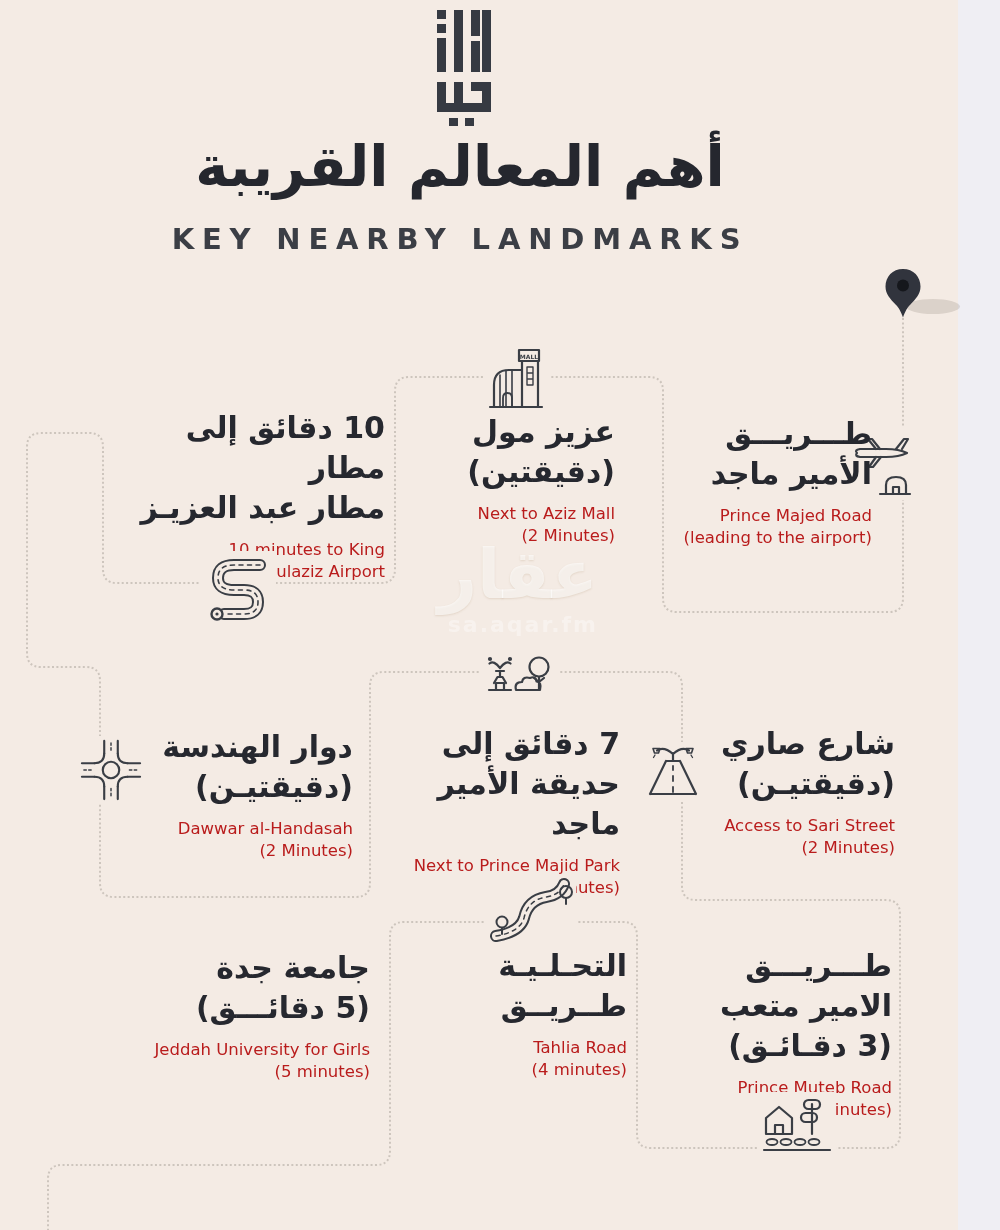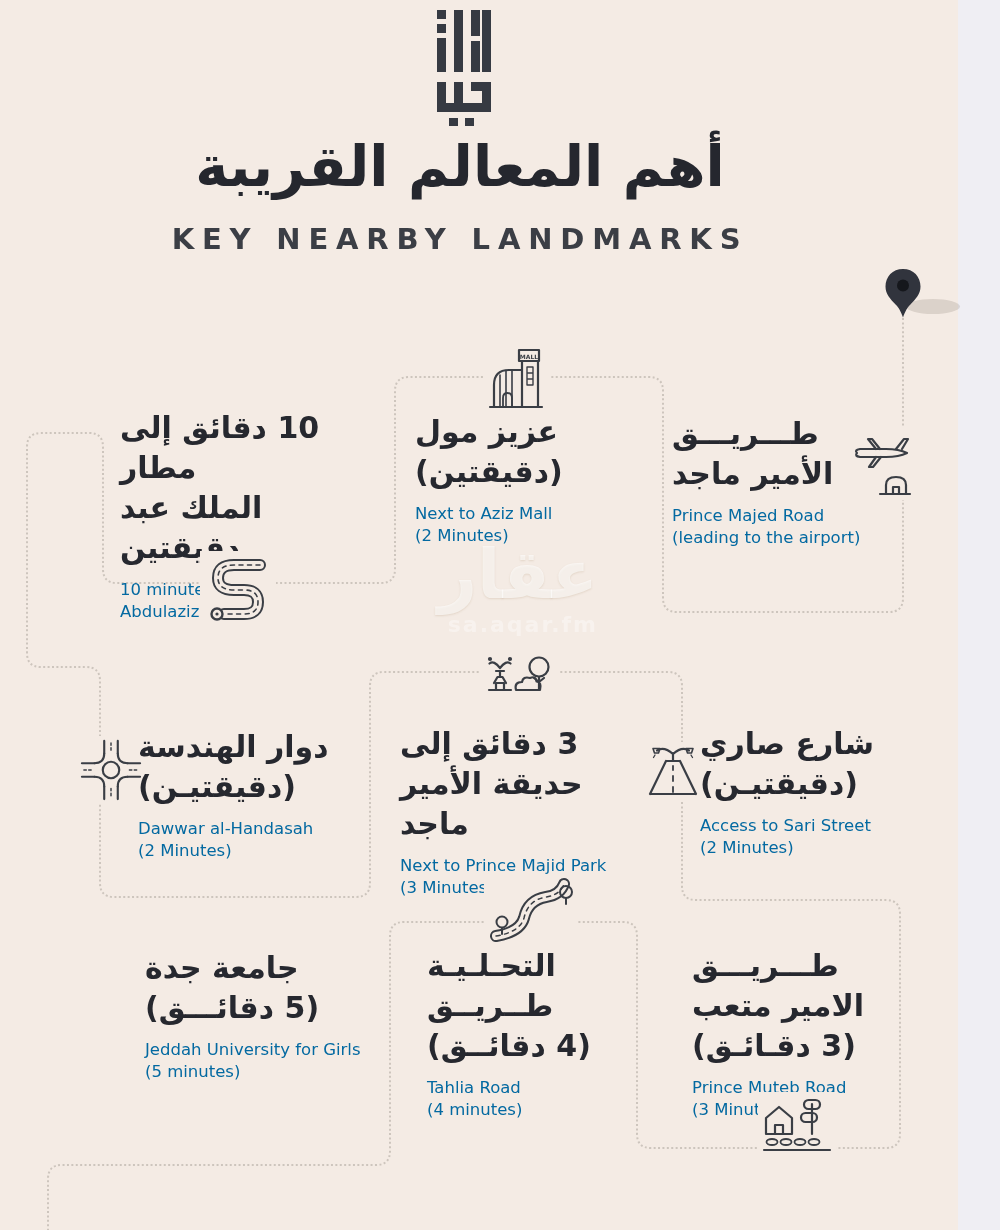--- a/index.html
+++ b/index.html
@@ -2,23 +2,23 @@
 <html lang="ar"><head>
 <meta charset="utf-8">
 <style>
   html,body{margin:0;padding:0;background:#e9e2db;}
   .canvas{position:relative;width:1000px;height:1230px;background:#f4ebe4;overflow:hidden;
           font-family:"DejaVu Sans",sans-serif;}
   .right-strip{position:absolute;right:0;top:0;width:42px;height:1230px;background:#efeef3;}
   .abs{position:absolute;}
   .title-ar{font-size:56px;font-weight:700;color:#25272e;text-align:center;direction:rtl;letter-spacing:0;}
   .subtitle{font-size:29px;font-weight:700;color:#3b3e45;text-align:center;letter-spacing:0.27em;}
-  .lm{text-align:left;}
+  .lm{text-align:right;}
   .lm .ar{font-size:30px;line-height:40px;font-weight:700;color:#26282f;direction:rtl;}
-  .lm .en{margin-top:11px;font-size:16.5px;line-height:22px;color:#0369a1;}
+  .lm .en{margin-top:11px;font-size:16.5px;line-height:22px;color:#b91c1c;}
   .icon-patch{background:#f4ebe4;display:flex;align-items:center;justify-content:center;}
   svg.ic{stroke:#3a3e45;fill:none;stroke-width:2.2;stroke-linecap:round;stroke-linejoin:round;}
   .pin-shadow{position:absolute;left:906px;top:299px;width:54px;height:15px;border-radius:50%;
               background:rgba(96,82,68,0.16);}
   .watermark{position:absolute;left:428px;top:540px;width:170px;text-align:right;pointer-events:none;}
   .watermark .wm-ar{font-size:68px;font-weight:700;color:rgba(255,255,255,0.62);direction:rtl;line-height:70px;
                     text-shadow:0 1px 2px rgba(180,150,120,0.25);}
   .watermark .wm-en{font-size:22px;font-weight:700;color:rgba(255,255,255,0.38);letter-spacing:2px;margin-top:2px;}
 </style>
 </head>
@@ -98,21 +98,21 @@
     <div class="ar">عزيز مول</div>
     <div class="ar">(دقيقتين)</div>
     <div class="en">
       <div>Next to Aziz Mall</div>
       <div>(2 Minutes)</div>
     </div>
   </div>
 
   <div class="abs lm" style="left:120px;top:408px;width:265px">
     <div class="ar">10 دقائق إلى مطار</div>
-    <div class="ar">الملك عبد دقيقتين</div>
+    <div class="ar">مطار عبد العزيـز</div>
     <div class="en">
       <div>10 minutes to King</div>
       <div>Abdulaziz Airport</div>
     </div>
   </div>
   <div class="abs icon-patch" style="left:200px;top:551px;width:76px;height:76px">
     <svg width="72" height="72" viewBox="0 0 72 72" fill="none" stroke-linecap="round" stroke-linejoin="round">
       <path d="M58 12 H32 Q16 12 16 25 Q16 37 32 37 H42 Q56 37 56 49 Q56 61 42 61 H22" stroke="#3a3e45" stroke-width="12"></path>
       <path d="M58 12 H32 Q16 12 16 25 Q16 37 32 37 H42 Q56 37 56 49 Q56 61 42 61 H22" stroke="#f4ebe4" stroke-width="8"></path>
       <path d="M58 12 H32 Q16 12 16 25 Q16 37 32 37 H42 Q56 37 56 49 Q56 61 42 61 H22" stroke="#3a3e45" stroke-width="1.6" stroke-dasharray="4 4.5"></path>
@@ -146,21 +146,21 @@
       <path d="M17 43 V37 M13 37 H21"></path>
       <path d="M17 34 Q11 26 6.5 29.5 M17 34 Q23 26 27.5 29.5"></path>
       <circle cx="7" cy="25" r="1" fill="#3a3e45"></circle>
         <circle cx="27" cy="25" r="1" fill="#3a3e45"></circle>
       <path d="M56 56 V43 M56 48 L51 44 M56 48 L61 44"></path>
       <circle cx="56" cy="33" r="9.5"></circle>
       <path d="M33 56 Q31 48 39 48 Q40 42 47 44 Q53 41.5 53.5 47.5 Q59 48 57 56 Z"></path>
     </svg>
   </div>
   <div class="abs lm" style="left:400px;top:724px;width:220px">
-    <div class="ar">3 دقائق إلى</div>
+    <div class="ar">7 دقائق إلى</div>
     <div class="ar">حديقة الأمير ماجد</div>
     <div class="en">
       <div>Next to Prince Majid Park</div>
       <div>(3 Minutes)</div>
     </div>
   </div>
 
   <div class="abs icon-patch" style="left:642px;top:742px;width:62px;height:58px">
     <svg class="ic" width="58" height="54" viewBox="0 0 58 54" stroke-width="2">
       <path d="M6 50 L22 17 M52 50 L36 17 M22 17 H36 M6 50 H52"></path>
@@ -195,21 +195,20 @@
       <path d="M10 60 Q34 56 38 42 Q42 24 60 21 Q74 19 78 8" stroke="#3a3e45" stroke-width="1.5" stroke-dasharray="4 4.5"></path>
       <circle cx="16" cy="46" r="5.5" stroke="#3a3e45" stroke-width="2"></circle>
       <path d="M16 52 V58" stroke="#3a3e45" stroke-width="2"></path>
       <circle cx="80" cy="16" r="6" stroke="#3a3e45" stroke-width="2"></circle>
       <path d="M80 22 V28" stroke="#3a3e45" stroke-width="2"></path>
     </svg>
   </div>
   <div class="abs lm" style="left:427px;top:946px;width:200px">
     <div class="ar">التحـلـيـة</div>
     <div class="ar">طــريــق</div>
-    <div class="ar">(4 دقائــق)</div>
     <div class="en">
       <div>Tahlia Road</div>
       <div>(4 minutes)</div>
     </div>
   </div>
 
   <div class="abs lm" style="left:692px;top:946px;width:200px">
     <div class="ar">طـــريـــق</div>
     <div class="ar">الامير متعب</div>
     <div class="ar">(3 دقـائـق)</div>

